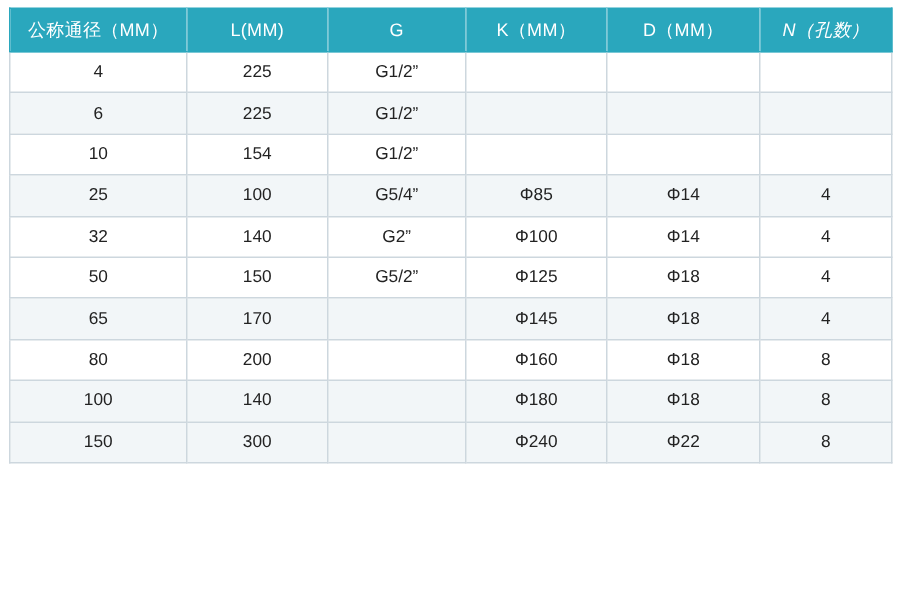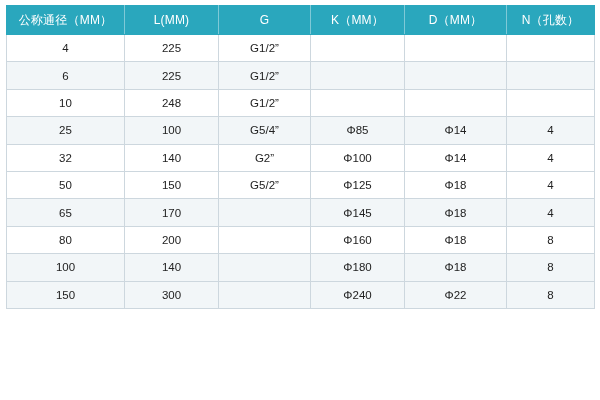--- a/index.html
+++ b/index.html
@@ -40,20 +40,21 @@
     background: #2aa7bd;
     color: #ffffff;
     font-size: 12px;
     height: 28px;
     border: 1px solid #2aa7bd;
     border-right-color: #7fc9d7;
     letter-spacing: 0.2px;
   }
   table.spec-table thead th:last-child {
     border-right-color: #2aa7bd;
+    font-style: italic;
   }
   table.spec-table tbody tr.odd td {
     background: #ffffff;
   }
   table.spec-table tbody tr.even td {
     background: #f2f6f8;
   }
   col.c0 { width: 118px; }
   col.c1 { width: 94px; }
   col.c2 { width: 92px; }
@@ -96,21 +97,21 @@
       <tr class="even">
         <td>6</td>
         <td>225</td>
         <td>G1/2”</td>
         <td></td>
         <td></td>
         <td></td>
       </tr>
       <tr class="odd">
         <td>10</td>
-        <td>248</td>
+        <td>154</td>
         <td>G1/2”</td>
         <td></td>
         <td></td>
         <td></td>
       </tr>
       <tr class="even">
         <td>25</td>
         <td>100</td>
         <td>G5/4”</td>
         <td>Φ85</td>

